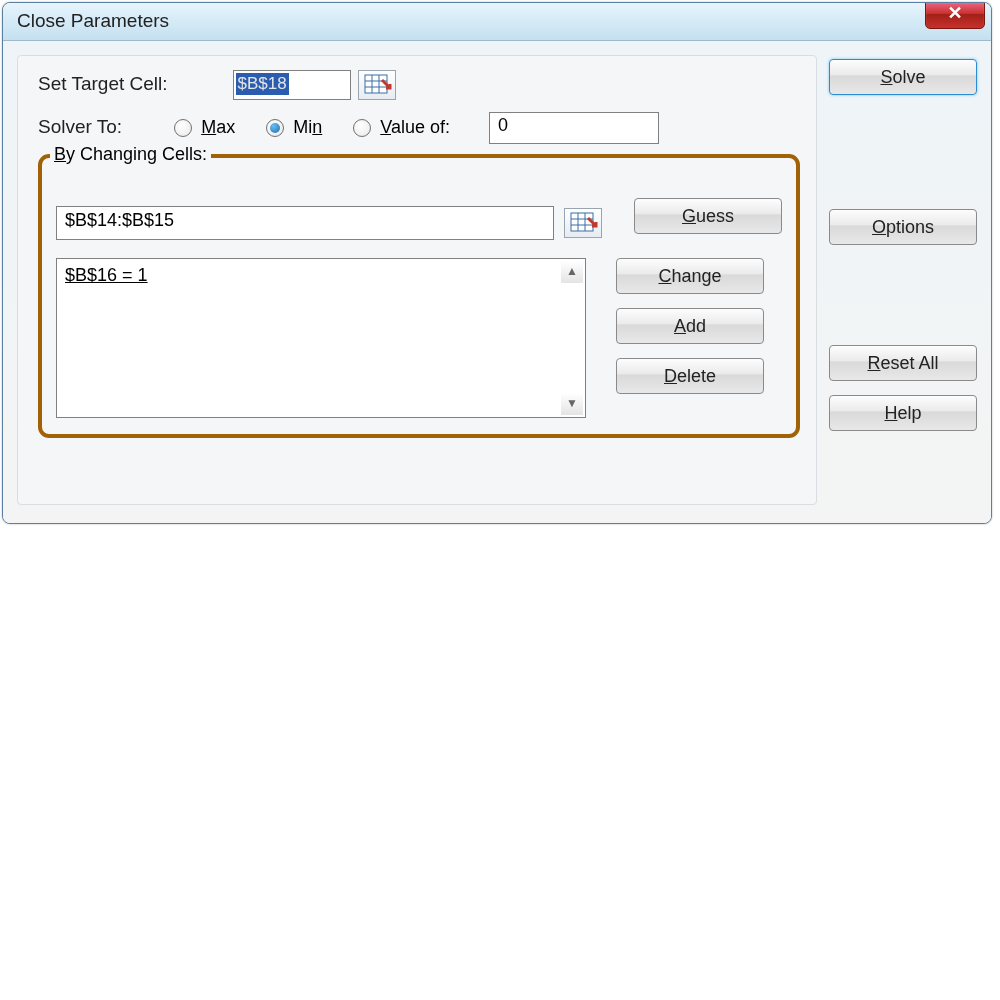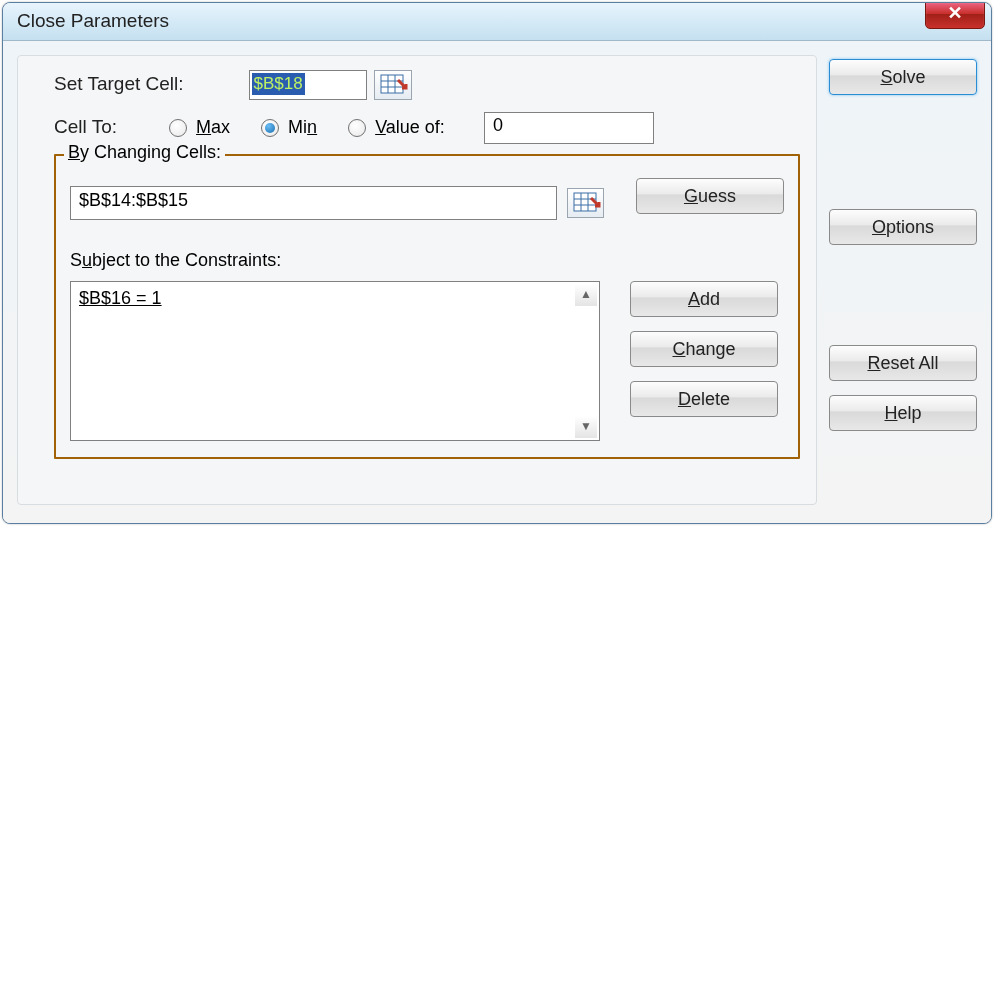--- a/index.html
+++ b/index.html
@@ -55,21 +55,21 @@
   }
   .client {
     padding: 14px 14px 18px 14px;
     background: linear-gradient(to bottom, #eef4f8, #f4f4f4);
     position: relative;
   }
   .main-panel {
     border: 1px solid #d8dde2;
     border-radius: 4px;
     background: #f5f6f7;
-    padding: 12px 16px 18px 36px;
+    padding: 12px 16px 18px 20px;
     width: 800px;
     min-height: 450px;
     position: relative;
   }
   .right-col {
     position: absolute;
     right: 14px;
     top: 18px;
     width: 148px;
   }
@@ -103,21 +103,21 @@
     border: 1px solid #808080;
     background: #fff;
     margin-left: 60px;
     vertical-align: middle;
     position: relative;
   }
   .target-input .sel {
     position: absolute;
     left: 2px; top: 2px;
     background: #2a5db0;
-    color: #bef264;
+    color: #e5e5e5;
     padding: 1px 2px;
     font-size: 17px;
   }
   .ref-icon {
     display: inline-block;
     width: 38px;
     height: 30px;
     border: 1px solid #9aa5b0;
     background: linear-gradient(to bottom,#fff,#e6ecf2);
     vertical-align: middle;
@@ -152,34 +152,34 @@
     width: 170px;
     height: 32px;
     border: 1px solid #808080;
     background: #fff;
     vertical-align: middle;
     padding: 2px 8px;
     font-size: 18px;
     margin-left: 34px;
   }
   .group {
-    border: 2px solid #a16207;
-    border-radius: 1px;
+    border: 4px solid #a16207;
+    border-radius: 11px;
     padding: 14px 14px 16px 14px;
     position: relative;
     margin-top: 4px;
   }
   .group-label {
     position: absolute;
     top: -14px; left: 8px;
     background: #f5f6f7;
     padding: 0 4px;
     font-size: 18px;
   }
-  .chg-row { margin-top: 8px; display:flex; align-items:center; gap:8px;}
+  .chg-row { margin-top: 26px; display:flex; align-items:center; gap:8px;}
   .chg-input {
     width: 500px;
     height: 34px;
     border: 1px solid #808080;
     background: #fff;
     padding: 3px 8px;
     font-size: 18px;
   }
   .guess-wrap { margin-left: 24px; }
   .sub-label { margin-top: 22px; font-size: 18px; }
@@ -237,21 +237,21 @@
             <line x1="1" y1="13" x2="23" y2="13" stroke="#3a6ea5"></line>
             <line x1="8" y1="1" x2="8" y2="19" stroke="#3a6ea5"></line>
             <line x1="15" y1="1" x2="15" y2="19" stroke="#3a6ea5"></line>
             <path d="M18 6 L26 14" stroke="#c0392b" stroke-width="3"></path>
             <path d="M22 14 L26 14 L26 10" fill="none" stroke="#c0392b" stroke-width="3"></path>
           </svg>
         </span>
       </div>
 
       <div class="row2">
-        <span class="label">Cell To:</span>
+        <span class="label">Solver To:</span>
         <span class="sp" style="width:42px"></span>
         <span class="radio"></span>
         <span class="rlabel"><span class="u">M</span>ax</span>
         <span class="radio checked"></span>
         <span class="rlabel">Mi<span class="u">n</span></span>
         <span class="radio"></span>
         <span class="rlabel" style="margin-right:0"><span class="u">V</span>alue of:</span>
         <span class="value-input">0</span>
       </div>
 
@@ -269,31 +269,30 @@
               <line x1="15" y1="1" x2="15" y2="19" stroke="#3a6ea5"></line>
               <path d="M18 6 L26 14" stroke="#c0392b" stroke-width="3"></path>
               <path d="M22 14 L26 14 L26 10" fill="none" stroke="#c0392b" stroke-width="3"></path>
             </svg>
           </span>
           <span class="guess-wrap">
             <span class="btn"><span class="u">G</span>uess</span>
           </span>
         </div>
 
-        <div class="sub-label">S<span class="u">u</span>bject to the Constraints:</div>
 
         <div class="constraints-row">
           <div class="listbox">
             <div>$B$16 = 1</div>
             <div class="scroll-up">▲</div>
             <div class="scroll-down">▼</div>
           </div>
           <div class="cbtns">
+            <span class="btn"><span class="u">C</span>hange</span>
             <span class="btn"><span class="u">A</span>dd</span>
-            <span class="btn"><span class="u">C</span>hange</span>
             <span class="btn"><span class="u">D</span>elete</span>
           </div>
         </div>
       </div>
     </div>
 
     <div class="right-col">
       <span class="btn default-btn"><span class="u">S</span>olve</span>
       <span class="btn gap-opt"><span class="u">O</span>ptions</span>
       <span class="btn gap-reset"><span class="u">R</span>eset All</span>

